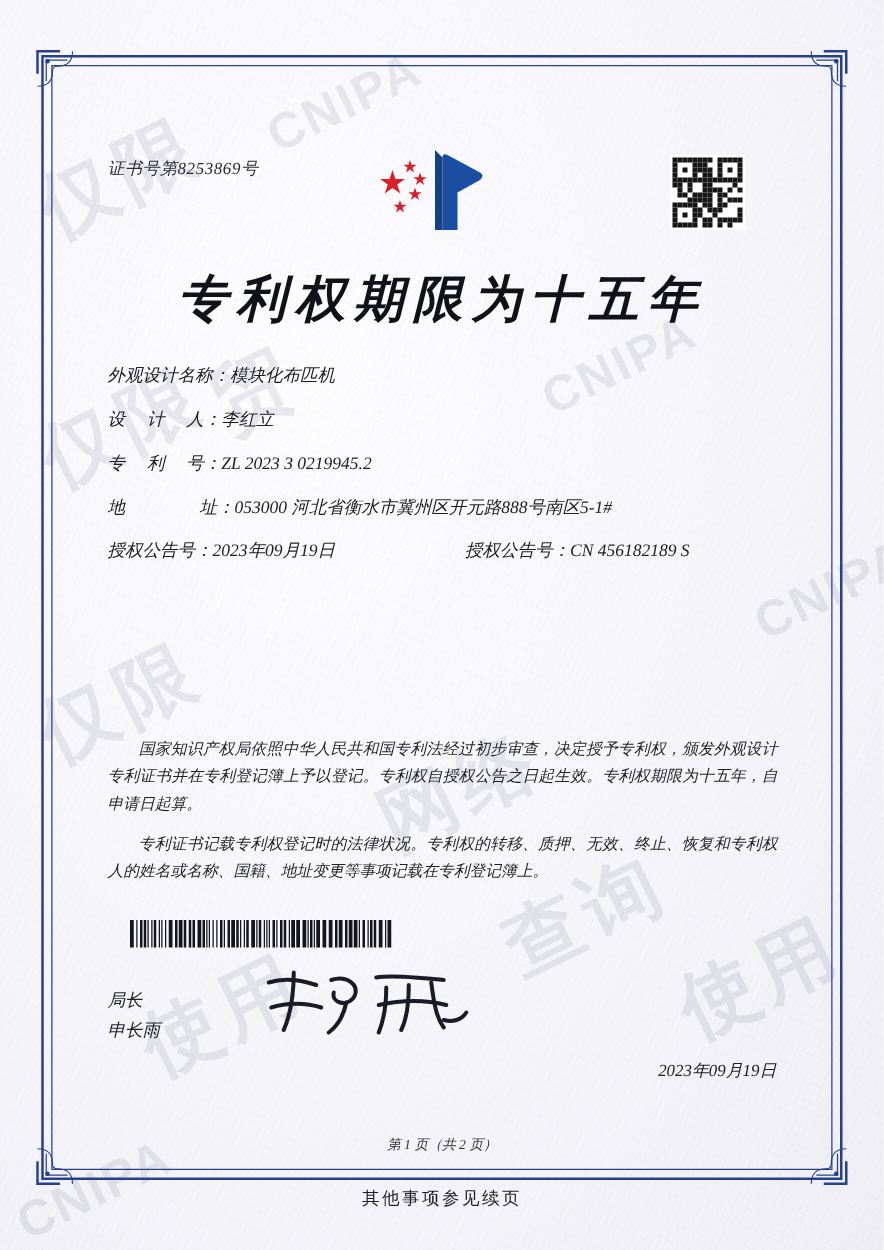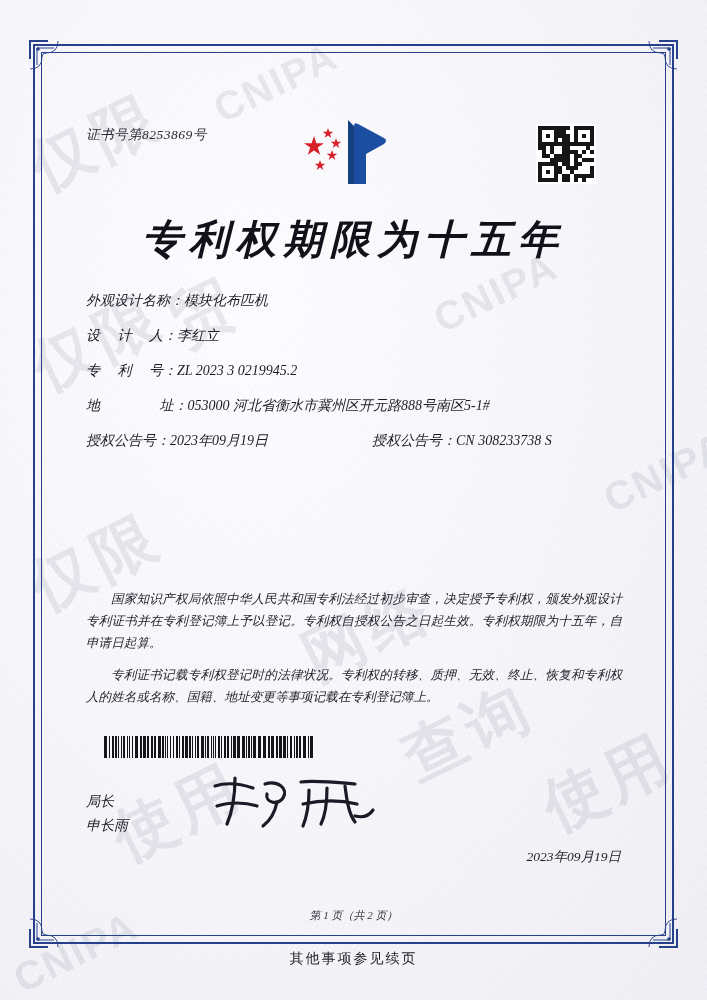--- a/index.html
+++ b/index.html
@@ -515,21 +515,21 @@
       </div>
       <div class="frow">
         <span class="flabel">专　 利　 号：</span><span class="fval">ZL 2023 3 0219945.2</span>
       </div>
       <div class="frow">
         <span class="flabel">地　　　　 址：</span><span class="fval">053000 河北省衡水市冀州区开元路888号南区5-1#</span>
       </div>
       <div class="frow two">
         <span class="flabel">授权公告号：</span><span class="fval">2023年09月19日</span>
         <span class="second">
-          <span class="flabel">授权公告号：</span><span class="fval">CN 308233738 S</span>
+          <span class="flabel">授权公告号：</span><span class="fval">CN 456182189 S</span>
         </span>
       </div>
     </div>
 
     <div class="para" id="para2">专利证书记载专利权登记时的法律状况。专利权的转移、质押、无效、终止、恢复和专利权人的姓名或名称、国籍、地址变更等事项记载在专利登记簿上。</div>
     <div class="para" id="para1">国家知识产权局依照中华人民共和国专利法经过初步审查，决定授予专利权，颁发外观设计专利证书并在专利登记簿上予以登记。专利权自授权公告之日起生效。专利权期限为十五年，自申请日起算。</div>
 
     <div class="barcode" id="barcode">
         <i style="width:3px"></i>
         <i style="width:2px;background:transparent"></i>

